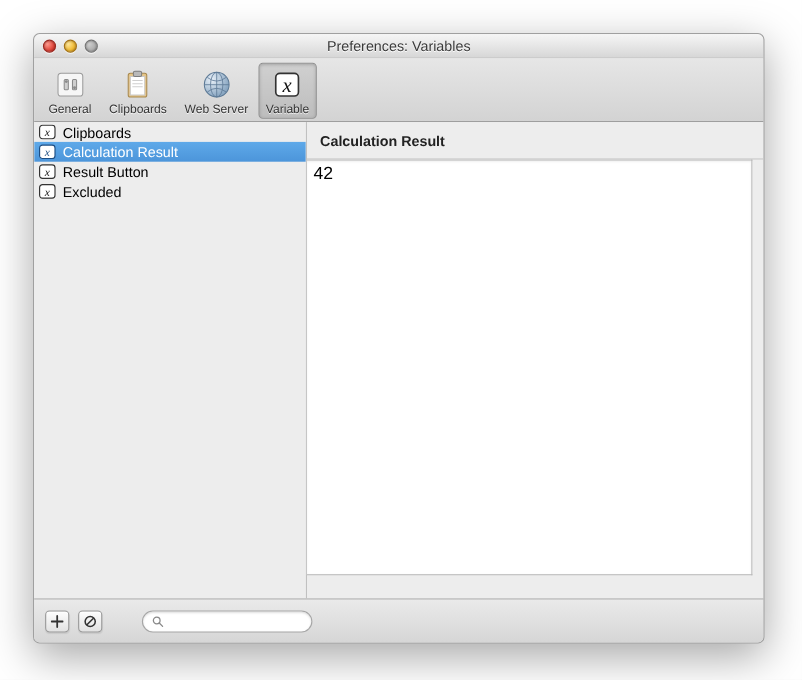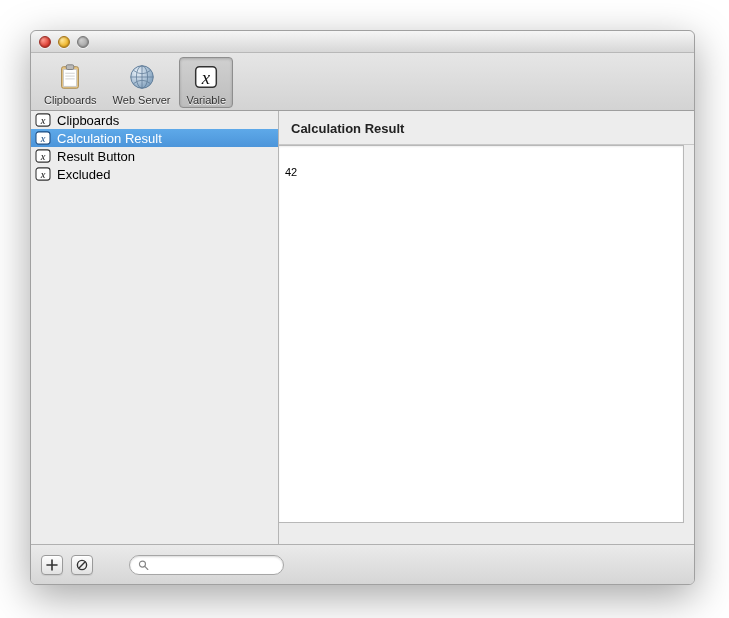--- a/index.html
+++ b/index.html
@@ -144,22 +144,22 @@
     font-weight: bold;
     color: #222;
     border-bottom: 1px solid #c8c8c8;
   }
   .detail-body {
     flex: 1;
     margin: 0 10px 21px 0;
     background: #fff;
     border: 1px solid #b8b8b8;
     border-left: none;
-    padding: 20px 6px;
-    font-size: 11px;
+    padding: 4px 6px;
+    font-size: 16px;
     color: #000;
     overflow: auto;
     box-shadow: inset 0 1px 2px rgba(0,0,0,0.07);
   }
   
   .bottombar {
     height: 40px;
     background: linear-gradient(#eaeaea,#d6d6d6);
     border-top: 1px solid #b0b0b0;
     display: flex;
@@ -205,24 +205,37 @@
 
 <div class="window-wrap">
   <div class="window">
 
     <div class="titlebar">
       <div class="traffic">
         <div class="dot red"></div>
         <div class="dot yellow"></div>
         <div class="dot green"></div>
       </div>
+      <div class="title">Preferences: Variables</div>
     </div>
 
     <div class="toolbar">
 
+      <div class="tb-item">
+        <div class="icon-slot">
+          <svg width="30" height="30" viewBox="0 0 32 32">
+            <rect x="4" y="5" width="24" height="22" rx="3" fill="#f6f6f6" stroke="#9a9a9a"></rect>
+            <rect x="10" y="11" width="4" height="10" rx="1" fill="#cfcfcf" stroke="#8a8a8a"></rect>
+            <circle cx="12" cy="13" r="1.4" fill="#8a8a8a"></circle>
+            <rect x="18" y="11" width="4" height="10" rx="1" fill="#cfcfcf" stroke="#8a8a8a"></rect>
+            <circle cx="20" cy="19" r="1.4" fill="#8a8a8a"></circle>
+          </svg>
+        </div>
+        <div class="tb-label">General</div>
+      </div>
 
       <div class="tb-item">
         <div class="icon-slot">
           <svg width="30" height="30" viewBox="0 0 32 32">
             <rect x="7" y="5" width="18" height="23" rx="2" fill="#e6c587" stroke="#a8894f"></rect>
             <rect x="9" y="8" width="14" height="18" fill="#fff" stroke="#c9c9c9"></rect>
             <rect x="12" y="3" width="8" height="5" rx="1.5" fill="#b9b9b9" stroke="#7e7e7e"></rect>
             <line x1="11" y1="12" x2="21" y2="12" stroke="#cfcfcf"></line>
             <line x1="11" y1="15" x2="21" y2="15" stroke="#cfcfcf"></line>
             <line x1="11" y1="18" x2="21" y2="18" stroke="#cfcfcf"></line>

